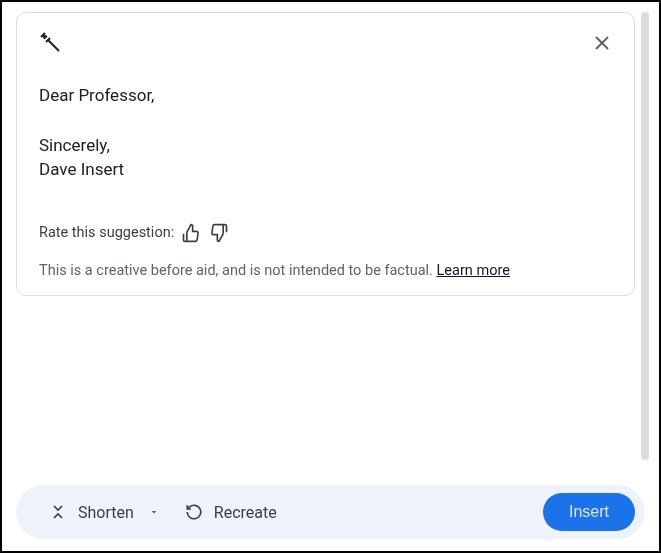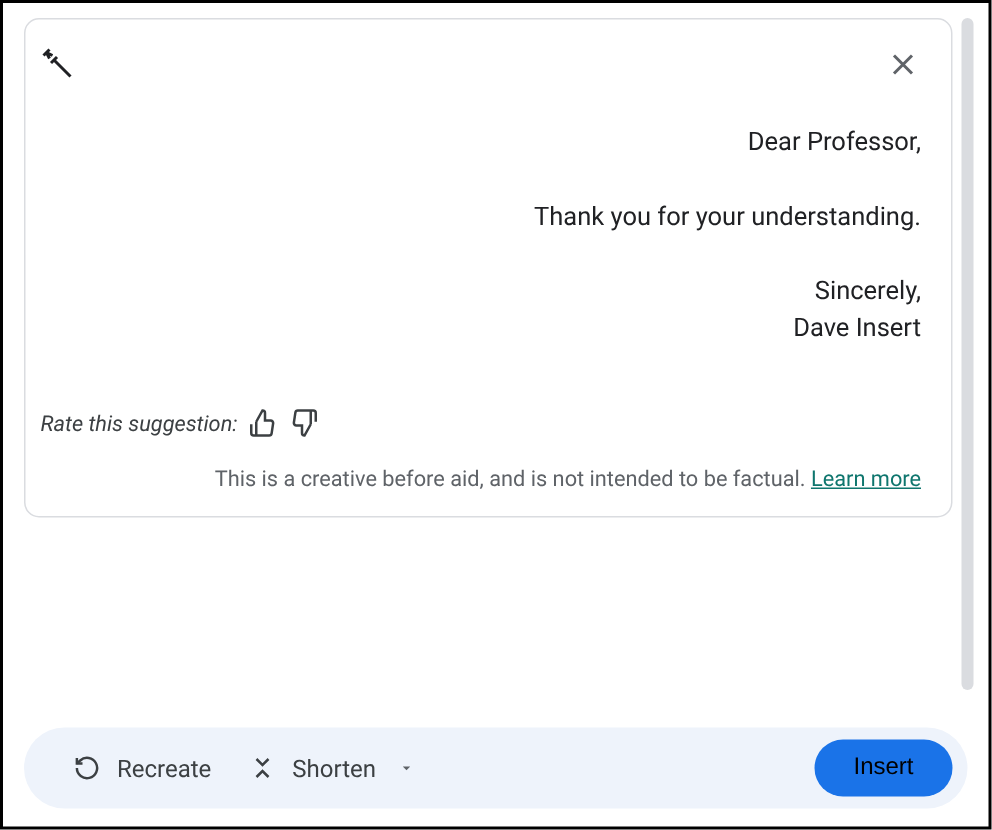--- a/index.html
+++ b/index.html
@@ -23,23 +23,22 @@
       width: 8px;
       height: 448px;
       background: #dadce0;
       border-radius: 4px;
     }
     .card {
       margin: 10px 24px 10px 14px;
       border: 1px solid #dadce0;
       border-radius: 10px;
       background: #fff;
-      padding: 18px 20px 16px 10px;
+      padding: 18px 20px 16px 22px;
       position: relative;
-      text-align: right;
     }
     .card-header {
       display: flex;
       justify-content: space-between;
       align-items: flex-start;
       margin-bottom: 28px;
     }
     .magic-icon {
       width: 24px;
       height: 24px;
@@ -70,21 +69,20 @@
     }
     .signature-line {
       margin-bottom: 0 !important;
       line-height: 1.45;
     }
     .rate-section {
       display: flex;
       align-items: center;
       gap: 6px;
       margin-bottom: 18px;
-      font-style: italic;
     }
     .rate-label {
       font-size: 14.5px;
       color: #3c4043;
     }
     .thumb-btn {
       width: 22px;
       height: 22px;
       cursor: pointer;
       display: flex;
@@ -92,21 +90,21 @@
       justify-content: center;
       color: #3c4043;
     }
     .disclaimer {
       font-size: 14.5px;
       color: #5f6368;
     }
     .learn-more {
       text-decoration: underline;
       cursor: pointer;
-      color: #0f766e;
+      color: #0f172a;
     }
     .action-bar {
       position: absolute;
       bottom: 12px;
       left: 14px;
       right: 14px;
       height: 54px;
       background: #eef3fb;
       border-radius: 27px;
       display: flex;
@@ -131,21 +129,21 @@
       justify-content: center;
     }
     .dropdown-arrow {
       margin-left: 4px;
       display: flex;
       align-items: center;
     }
     .insert-btn {
       margin-left: auto;
       background: #1a73e8;
-      color: #000000;
+      color: #e5e5e5;
       font-size: 16px;
       font-weight: 500;
       padding: 10px 26px;
       border-radius: 22px;
       cursor: pointer;
       border: none;
     }
   </style>
 </head>
 <body>
@@ -164,21 +162,20 @@
     <span class="close-btn">
       <svg width="16" height="16" viewBox="0 0 16 16" stroke="#5f6368" stroke-width="2">
         <line x1="2" y1="2" x2="14" y2="14"></line>
         <line x1="14" y1="2" x2="2" y2="14"></line>
       </svg>
     </span>
   </div>
 
   <div class="email-body">
     <p>Dear Professor,</p>
-    <p>Thank you for your understanding.</p>
     <p class="signature-line">Sincerely,</p>
     <p class="signature-line">Dave Insert</p>
   </div>
 
   <div class="rate-section">
     <span class="rate-label">Rate this suggestion:</span>
     <span class="thumb-btn">
       <svg width="20" height="20" viewBox="0 0 24 24" fill="none" stroke="#3c4043" stroke-width="2">
         <path d="M7 22V11 M3 13v7a2 2 0 0 0 2 2h12.3a2 2 0 0 0 2-1.7l1.2-8a2 2 0 0 0-2-2.3H14V4a2 2 0 0 0-2-2l-5 9"></path>
       </svg>
@@ -191,35 +188,35 @@
   </div>
 
   <div class="disclaimer">
     <span>This is a creative before aid, and is not intended to be factual. </span><span class="learn-more">Learn more</span>
   </div>
 </div>
 
 <div class="action-bar">
   <div class="action-btn">
     <span class="action-btn-icon">
-      <svg width="18" height="18" viewBox="0 0 24 24" fill="none" stroke="#3c4043" stroke-width="2.2">
-        <path d="M3 12a9 9 0 1 0 3-6.7L3 8"></path>
-        <polyline points="3 3 3 8 8 8"></polyline>
-      </svg>
-    </span>
-    <span>Recreate</span>
-  </div>
-  <div class="action-btn">
-    <span class="action-btn-icon">
       <svg width="16" height="16" viewBox="0 0 24 24" fill="none" stroke="#3c4043" stroke-width="2.5">
         <polyline points="6 3 12 9 18 3"></polyline>
         <polyline points="6 21 12 15 18 21"></polyline>
       </svg>
     </span>
     <span>Shorten</span>
     <span class="dropdown-arrow">
       <svg width="12" height="12" viewBox="0 0 24 24" fill="#5f6368">
         <path d="M7 10l5 5 5-5z"></path>
       </svg>
     </span>
   </div>
+  <div class="action-btn">
+    <span class="action-btn-icon">
+      <svg width="18" height="18" viewBox="0 0 24 24" fill="none" stroke="#3c4043" stroke-width="2.2">
+        <path d="M3 12a9 9 0 1 0 3-6.7L3 8"></path>
+        <polyline points="3 3 3 8 8 8"></polyline>
+      </svg>
+    </span>
+    <span>Recreate</span>
+  </div>
   <button class="insert-btn">Insert</button>
 </div>
 
 </body></html>

